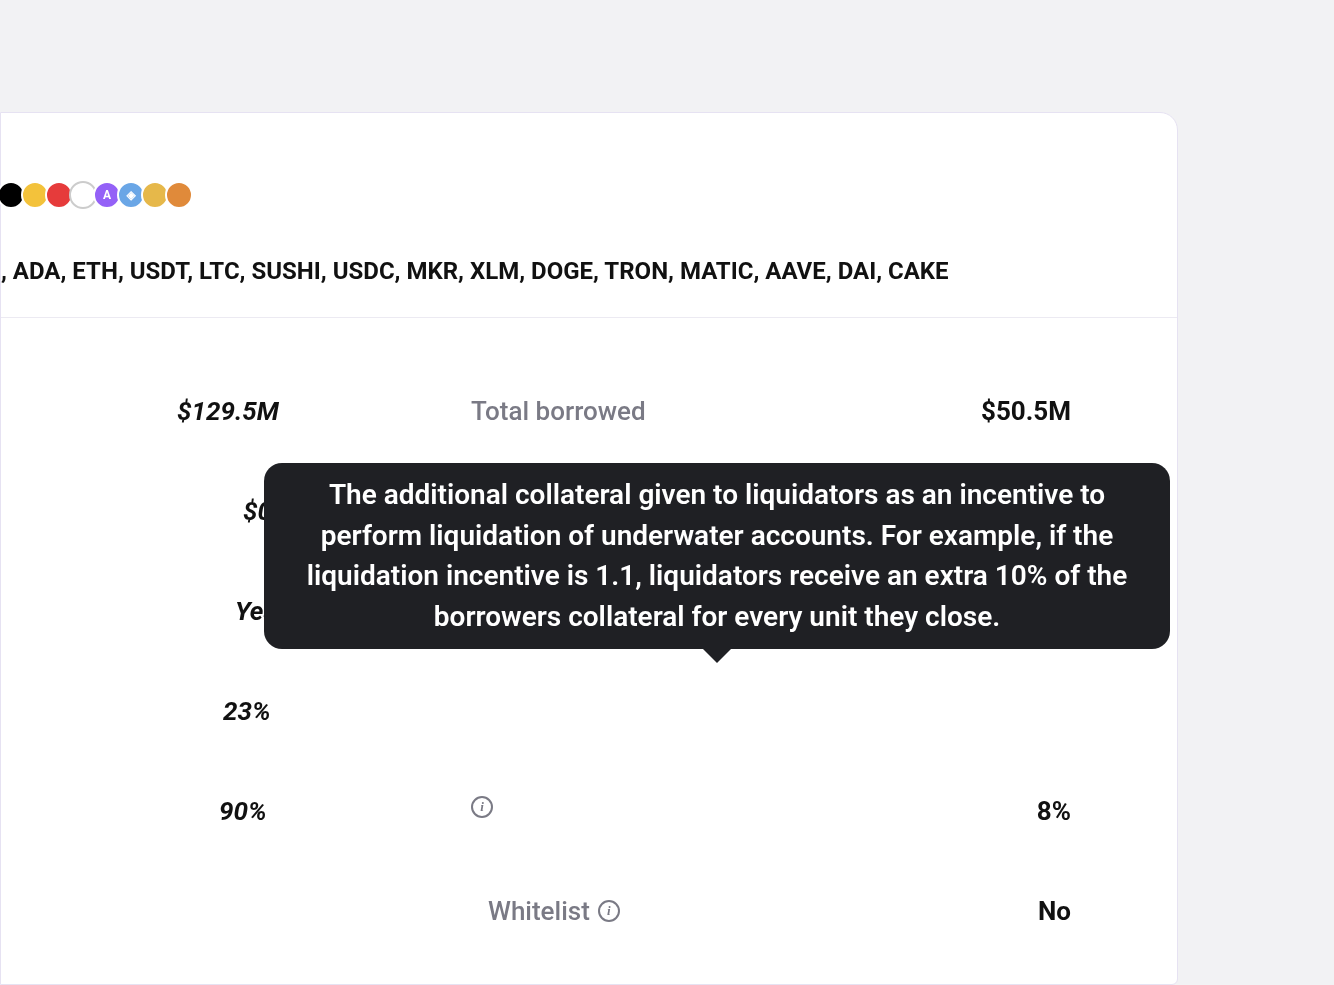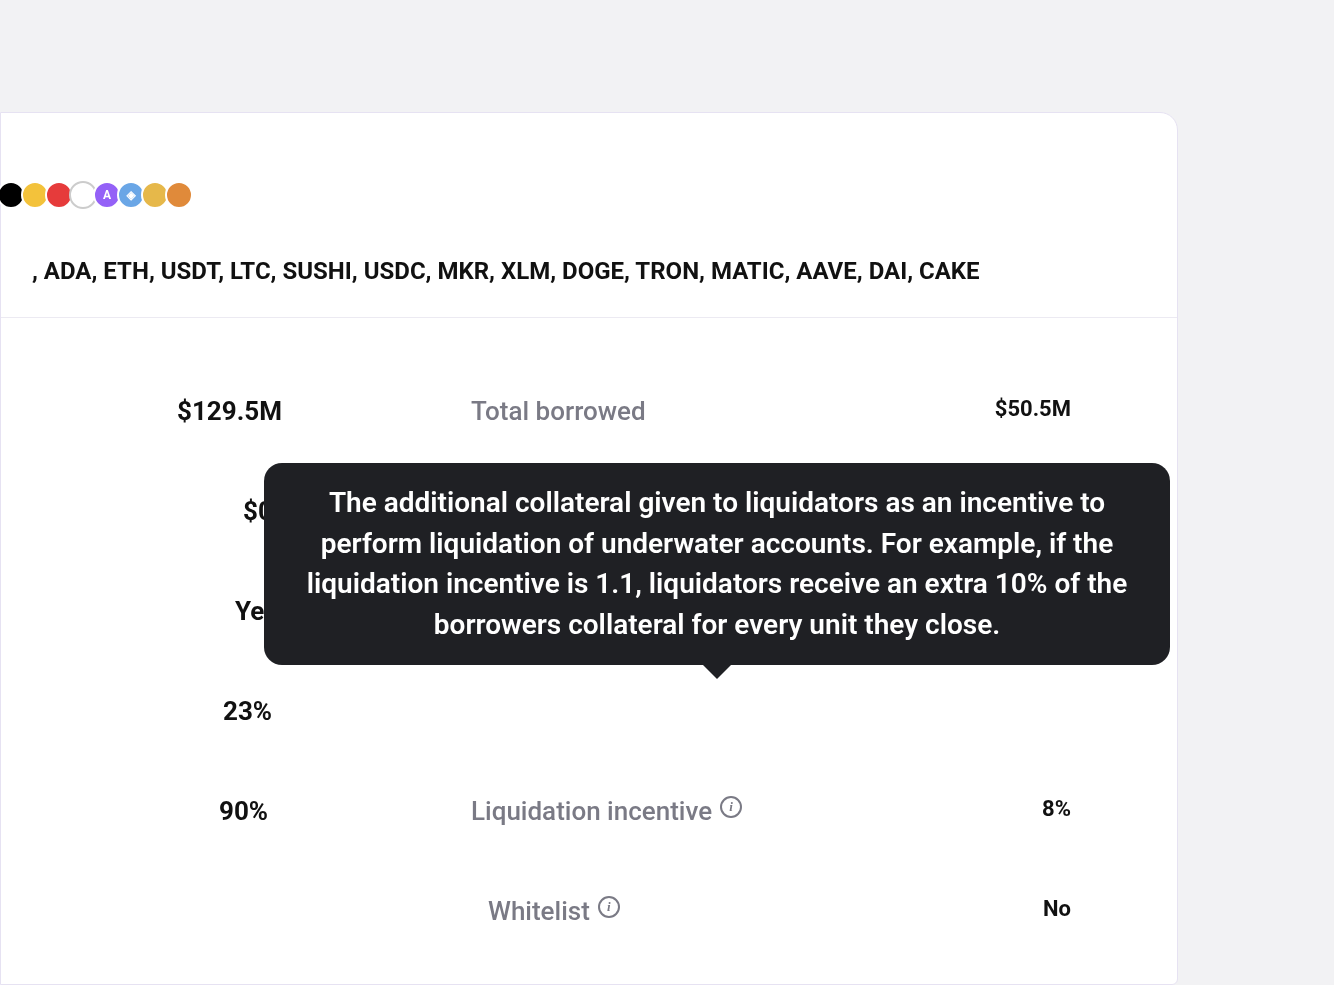--- a/index.html
+++ b/index.html
@@ -43,56 +43,57 @@
     color: #fff;
   }
   .assets-line {
     position: absolute;
     left: 0;
     top: 144px;
     font-size: 24px;
     font-weight: 700;
     color: #111;
     white-space: nowrap;
-    margin-left: 31px;
   }
   .divider {
     position: absolute;
     left: 0;
     top: 204px;
     width: 100%;
     height: 1px;
     background: #eceaf2;
   }
   .stat-row {
     position: absolute;
     width: 100%;
   }
   .stat-value-left {
     position: absolute;
     left: 176px;
     font-size: 26px;
     font-weight: 700;
     color: #111;
     white-space: nowrap;
+    font-style: italic;
   }
   .stat-label-center {
     position: absolute;
     left: 470px;
     font-size: 26px;
     font-weight: 500;
     color: #7a7a85;
     white-space: nowrap;
     display: flex;
+    align-items: center;
     gap: 8px;
   }
   .stat-value-right {
     position: absolute;
     right: 106px;
-    font-size: 22px;
+    font-size: 26px;
     font-weight: 700;
     color: #111;
     white-space: nowrap;
   }
   .stat-value-left.partial {
     left: 242px;
   }
   .info-icon {
     width: 22px;
     height: 22px;
@@ -108,21 +109,21 @@
     font-style: italic;
   }
   .tooltip {
     position: absolute;
     left: 263px;
     top: 350px;
     width: 906px;
     background: #1f2024;
     color: #fff;
     border-radius: 18px;
-    padding: 20px 36px;
+    padding: 12px 36px;
     font-size: 28px;
     font-weight: 600;
     line-height: 1.45;
     text-align: center;
   }
   .tooltip-arrow {
     position: absolute;
     left: 50%;
     bottom: -14px;
     transform: translateX(-50%);
@@ -169,21 +170,20 @@
     <div class="stat-value-left partial" style="left:234px">Yes</div>
   </div>
 
   <div class="stat-row" style="top:583px">
     <div class="stat-value-left partial" style="left:222px">23%</div>
   </div>
 
   <div class="stat-row" style="top:683px">
     <div class="stat-value-left partial" style="left:218px">90%</div>
     <div class="stat-label-center">
-      <span>Liquidation incentive</span>
       <span class="info-icon">i</span>
     </div>
     <div class="stat-value-right">8%</div>
   </div>
 
   <div class="stat-row" style="top:783px">
 
     <div class="stat-label-center" style="left:487px">
       <span>Whitelist</span>
       <span class="info-icon">i</span>

